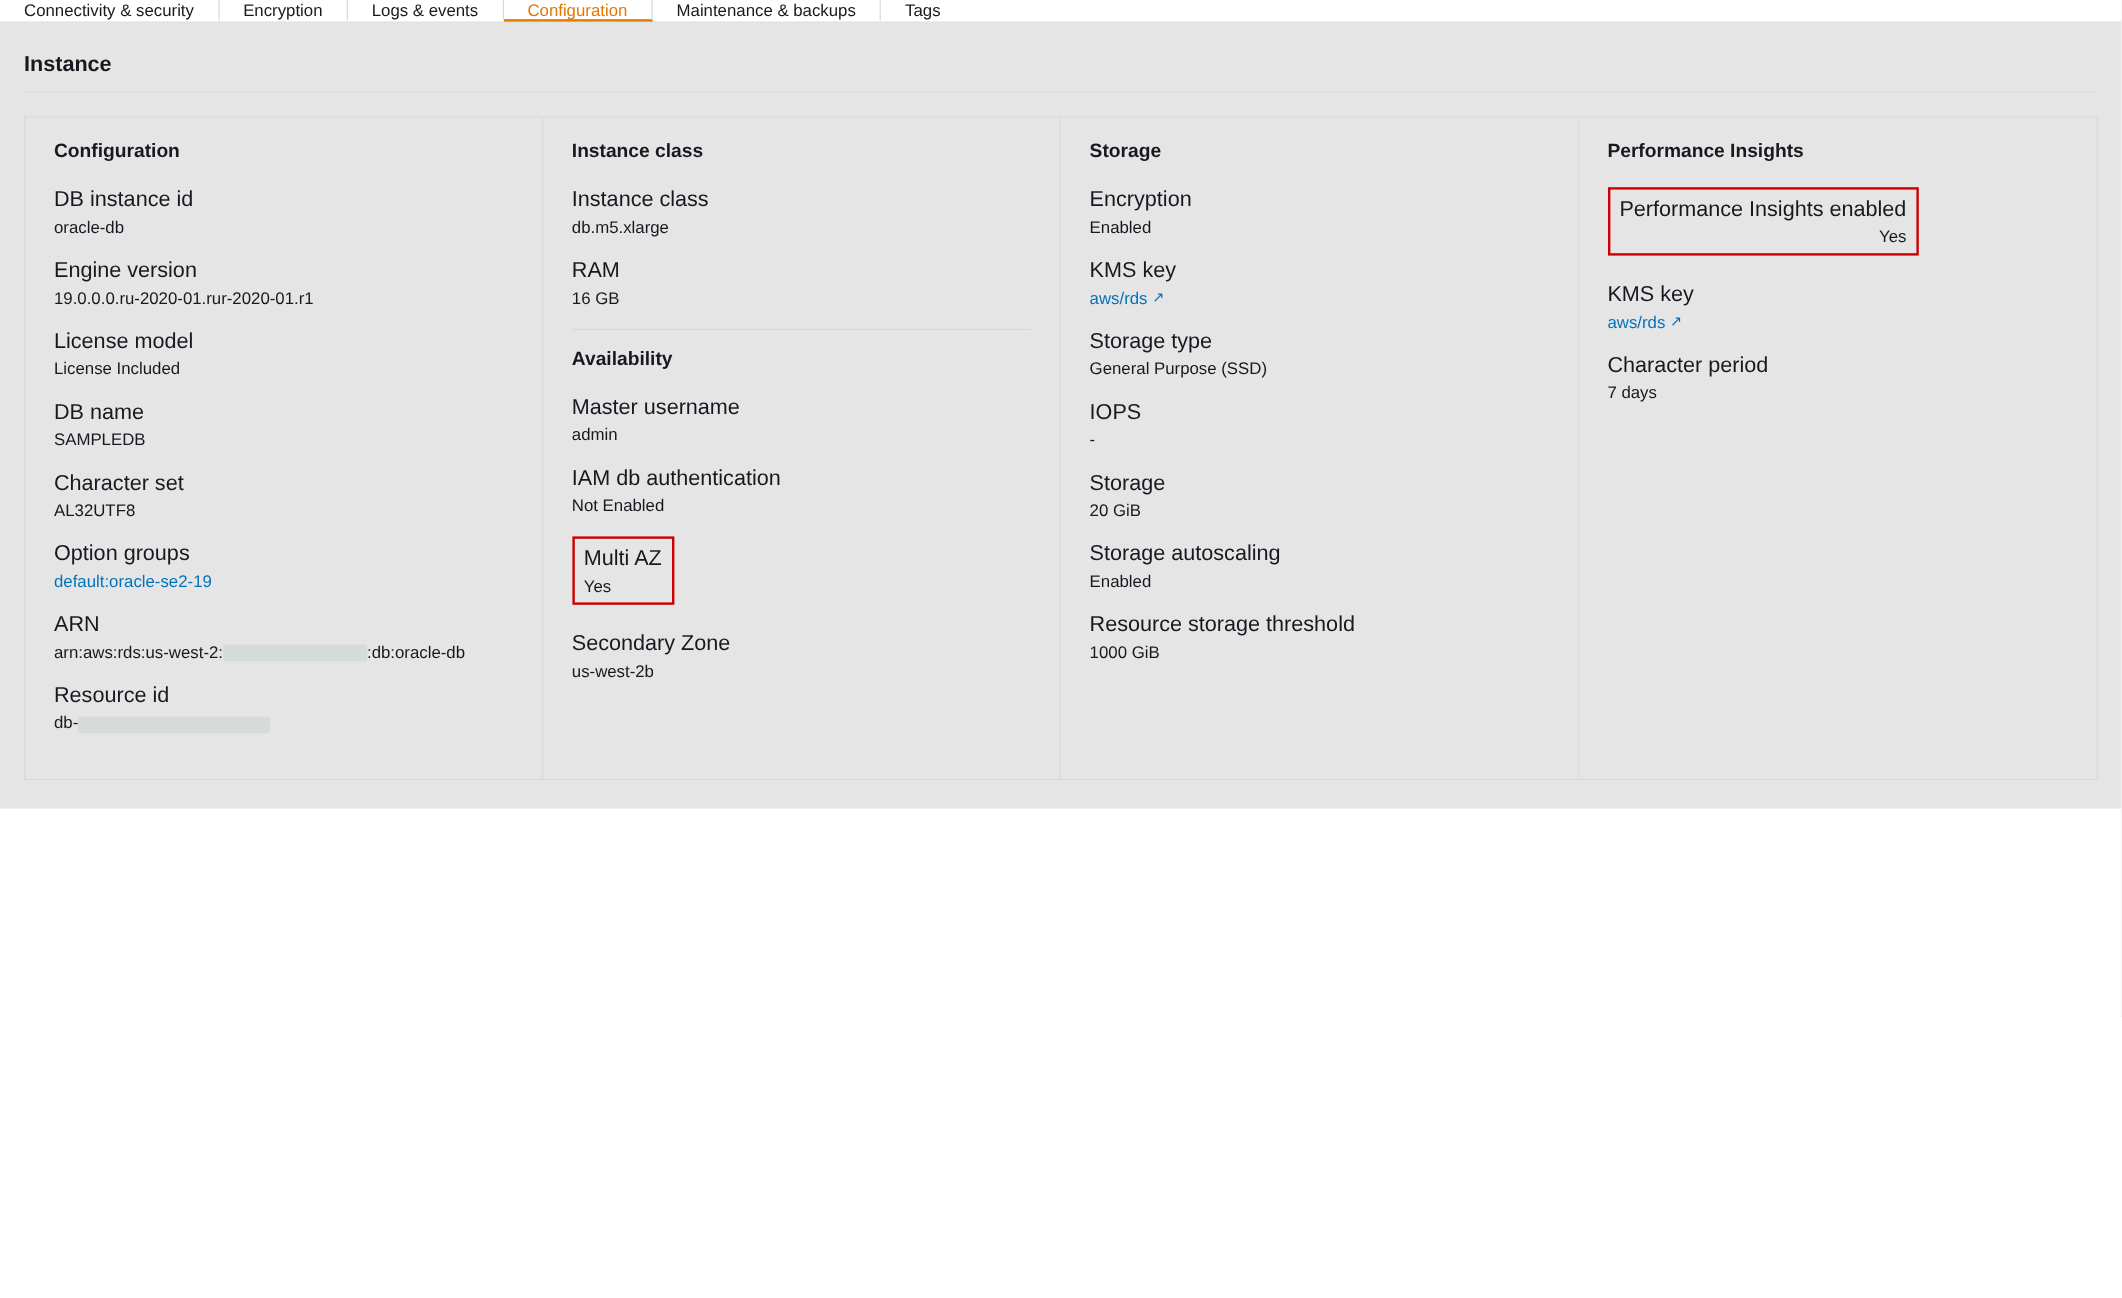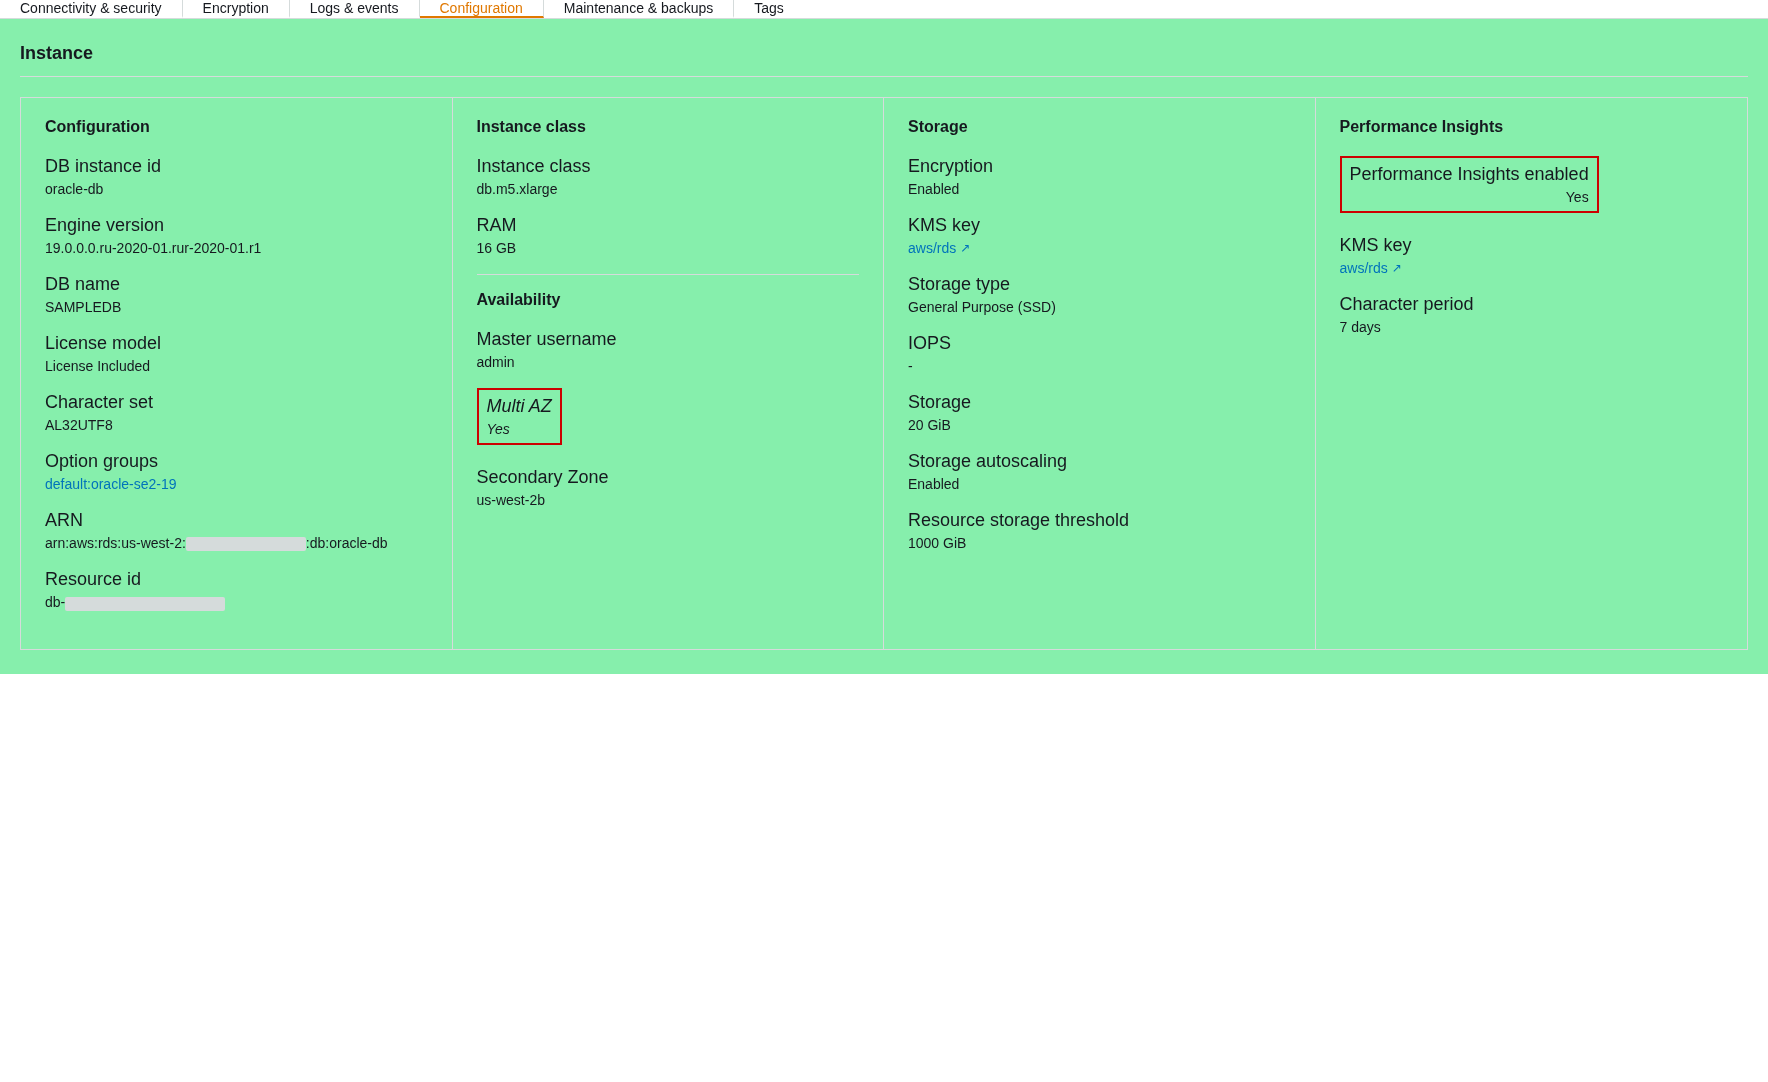--- a/index.html
+++ b/index.html
@@ -29,21 +29,21 @@
     }
     .tab.active {
       color: #e07800;
       border-bottom: 2px solid #e07800;
       font-weight: 500;
     }
 
     
     .page-body {
       padding: 24px 20px;
-      background: #86efac;
+      background: #e5e5e5;
     }
 
     
     .section-title {
       font-size: 18px;
       font-weight: 700;
       margin-bottom: 20px;
       padding-bottom: 12px;
       border-bottom: 1px solid #d5dbdb;
     }
@@ -107,21 +107,20 @@
       display: inline-block;
       margin-bottom: 4px;
       text-align: right;
     }
 
     .highlight-box-multi {
       border: 2px solid #cc0000;
       padding: 6px 8px;
       display: inline-block;
       margin-bottom: 4px;
-      font-style: italic;
     }
 
     .sub-section-divider {
       border-top: 1px solid #d5dbdb;
       margin: 16px 0;
     }
   </style>
 </head>
 <body>
 
@@ -147,27 +146,27 @@
         <div class="field-label">DB instance id</div>
         <div class="field-value">oracle-db</div>
       </div>
 
       <div class="field-group">
         <div class="field-label">Engine version</div>
         <div class="field-value">19.0.0.0.ru-2020-01.rur-2020-01.r1</div>
       </div>
 
       <div class="field-group">
+        <div class="field-label">License model</div>
+        <div class="field-value">License Included</div>
+      </div>
+
+      <div class="field-group">
         <div class="field-label">DB name</div>
         <div class="field-value">SAMPLEDB</div>
-      </div>
-
-      <div class="field-group">
-        <div class="field-label">License model</div>
-        <div class="field-value">License Included</div>
       </div>
 
       <div class="field-group">
         <div class="field-label">Character set</div>
         <div class="field-value">AL32UTF8</div>
       </div>
 
       <div class="field-group">
         <div class="field-label">Option groups</div>
         <a class="field-value link">default:oracle-se2-19</a>
@@ -204,20 +203,24 @@
 
       <div class="sub-section-divider"></div>
 
       <div class="col-title">Availability</div>
 
       <div class="field-group">
         <div class="field-label">Master username</div>
         <div class="field-value">admin</div>
       </div>
 
+      <div class="field-group">
+        <div class="field-label">IAM db authentication</div>
+        <div class="field-value">Not Enabled</div>
+      </div>
 
       <div class="field-group">
         <div class="highlight-box-multi">
           <div class="field-label">Multi AZ</div>
           <div class="field-value">Yes</div>
         </div>
       </div>
 
       <div class="field-group">
         <div class="field-label">Secondary Zone</div>

